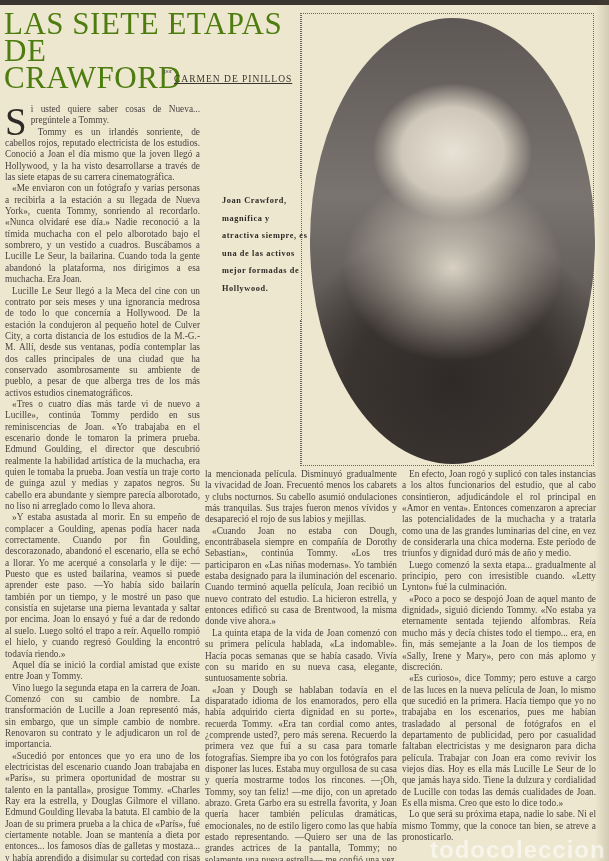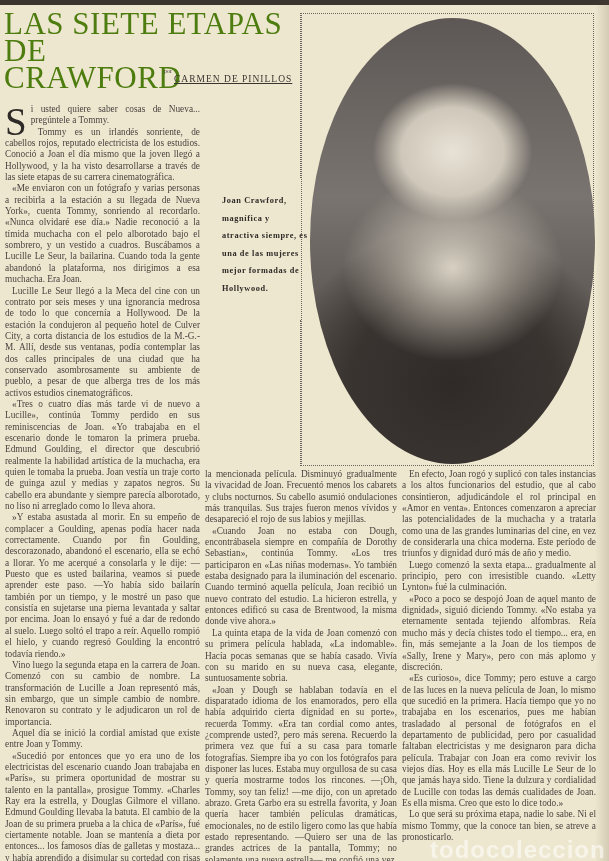--- a/index.html
+++ b/index.html
@@ -69,31 +69,31 @@
 </h1>
 <div class="byline">
   <span class="por">por</span>
   <span class="author">CARMEN DE PINILLOS</span>
 </div>
 
 <div class="photo-box"></div>
 <div class="photo-oval"></div>
 <div class="caption-rule" style="top:13px;height:165px;"></div>
 <div class="caption-rule" style="top:320px;height:146px;"></div>
-<div class="caption">Joan Crawford, magnífica y atractiva siempre, es una de las mujeres mejor formadas de Hollywood.</div>
+<div class="caption">Joan Crawford, magnífica y atractiva siempre, es una de las activos mejor formadas de Hollywood.</div>
 
 <div class="col" id="col1a">
   <p class="first"><span class="dropcap">S</span><span>i usted quiere saber cosas de Nueva... pregúntele a Tommy.</span></p>
   <p>Tommy es un irlandés sonriente, de cabellos rojos, reputado electricista de los estudios. Conoció a Joan el día mismo que la joven llegó a Hollywood, y la ha visto desarrollarse a través de las siete etapas de su carrera cinematográfica.</p>
   <p>«Me enviaron con un fotógrafo y varias personas a recibirla a la estación a su llegada de Nueva York», cuenta Tommy, sonriendo al recordarlo. «Nunca olvidaré ese día.» Nadie reconoció a la tímida muchacha con el pelo alborotado bajo el sombrero, y un vestido a cuadros. Buscábamos a Lucille Le Seur, la bailarina. Cuando toda la gente abandonó la plataforma, nos dirigimos a esa muchacha. Era Joan.</p>
   <p>Lucille Le Seur llegó a la Meca del cine con un contrato por seis meses y una ignorancia medrosa de todo lo que concernía a Hollywood. De la estación la condujeron al pequeño hotel de Culver City, a corta distancia de los estudios de la M.-G.-M. Allí, desde sus ventanas, podía contemplar las dos calles principales de una ciudad que ha conservado asombrosamente su ambiente de pueblo, a pesar de que alberga tres de los más activos estudios cinematográficos.</p>
   <p>«Tres o cuatro días más tarde vi de nuevo a Lucille», continúa Tommy perdido en sus reminiscencias de Joan. «Yo trabajaba en el escenario donde le tomaron la primera prueba. Edmund Goulding, el director que descubrió realmente la habilidad artística de la muchacha, era quien le tomaba la prueba. Joan vestía un traje corto de guinga azul y medias y zapatos negros. Su cabello era abundante y siempre parecía alborotado, no liso ni arreglado como lo lleva ahora.</p>
   <p>»Y estaba asustada al morir. En su empeño de complacer a Goulding, apenas podía hacer nada correctamente. Cuando por fin Goulding, descorazonado, abandonó el escenario, ella se echó a llorar. Yo me acerqué a consolarla y le dije: —Puesto que es usted bailarina, veamos si puede aprender este paso. —Yo había sido bailarín también por un tiempo, y le mostré un paso que consistía en sujetarse una pierna levantada y saltar por encima. Joan lo ensayó y fué a dar de redondo al suelo. Luego soltó el trapo a reír. Aquello rompió el hielo, y cuando regresó Goulding la encontró todavía riendo.»</p>
+  <p>Aquel día se inició la cordial amistad que existe entre Joan y Tommy.</p>
   <p>Vino luego la segunda etapa en la carrera de Joan. Comenzó con su cambio de nombre. La transformación de Lucille a Joan representó más, sin embargo, que un simple cambio de nombre. Renovaron su contrato y le adjudicaron un rol de importancia.</p>
-  <p>Aquel día se inició la cordial amistad que existe entre Joan y Tommy.</p>
   <p>«Sucedió por entonces que yo era uno de los electricistas del escenario cuando Joan trabajaba en «París», su primera oportunidad de mostrar su talento en la pantalla», prosigue Tommy. «Charles Ray era la estrella, y Douglas Gilmore el villano. Edmund Goulding llevaba la batuta. El cambio de la Joan de su primera prueba a la chica de «París», fué ciertamente notable. Joan se mantenía a dieta por entonces... los famosos días de galletas y mostaza... y había aprendido a disimular su cortedad con risas en vez de lágrimas.»</p>
 
 </div>
 
 <div class="col" id="col2">
   <p class="first">la mencionada película. Disminuyó gradualmente la vivacidad de Joan. Frecuentó menos los cabarets y clubs nocturnos. Su cabello asumió ondulaciones más tranquilas. Sus trajes fueron menos vívidos y desapareció el rojo de sus labios y mejillas.</p>
   <p>«Cuando Joan no estaba con Dough, encontrábasela siempre en compañía de Dorothy Sebastian», continúa Tommy. «Los tres participaron en «Las niñas modernas». Yo también estaba designado para la iluminación del escenario. Cuando terminó aquella película, Joan recibió un nuevo contrato del estudio. La hicieron estrella, y entonces edificó su casa de Brentwood, la misma donde vive ahora.»</p>
   <p>La quinta etapa de la vida de Joan comenzó con su primera película hablada, «La indomable». Hacía pocas semanas que se había casado. Vivía con su marido en su nueva casa, elegante, suntuosamente sobria.</p>
   <p>«Joan y Dough se hablaban todavía en el disparatado idioma de los enamorados, pero ella había adquirido cierta dignidad en su porte», recuerda Tommy. «Era tan cordial como antes, ¿comprende usted?, pero más serena. Recuerdo la primera vez que fuí a su casa para tomarle fotografías. Siempre iba yo con los fotógrafos para disponer las luces. Estaba muy orgullosa de su casa y quería mostrarme todos los rincones. —¡Oh, Tommy, soy tan feliz! —me dijo, con un apretado abrazo. Greta Garbo era su estrella favorita, y Joan quería hacer también películas dramáticas, emocionales, no de estilo ligero como las que había estado representando. —Quiero ser una de las grandes actrices de la pantalla, Tommy; no solamente una nueva estrella— me confió una vez. Estaba vibrante de ambición.»</p>
 </div>

